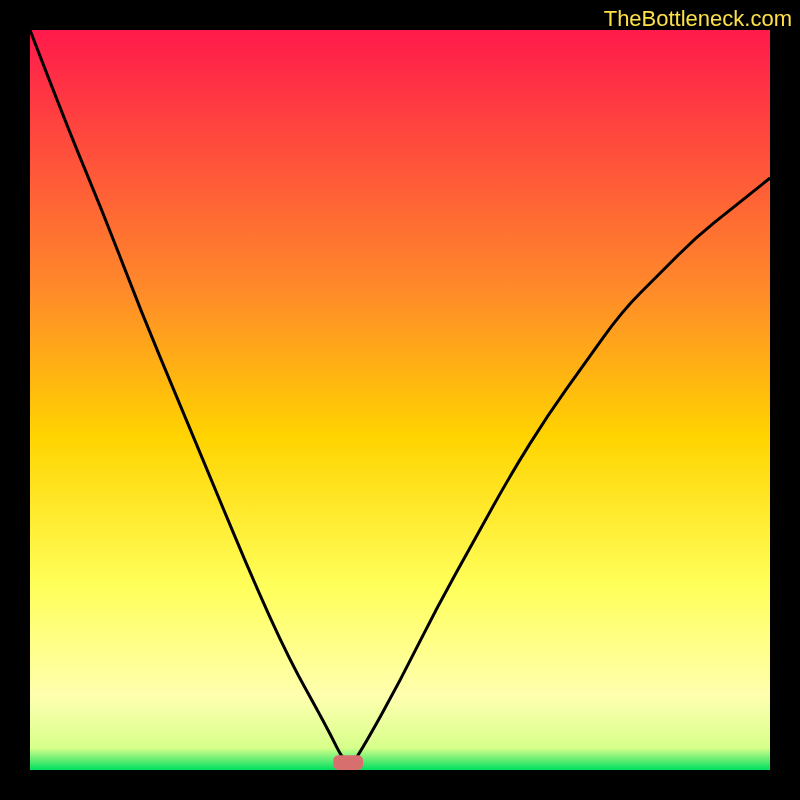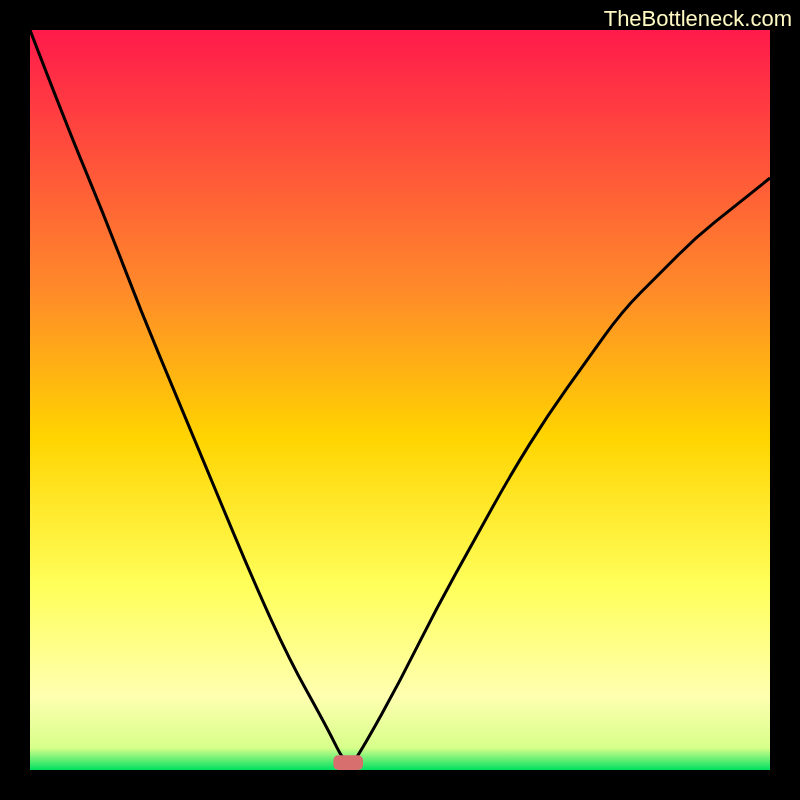--- a/index.html
+++ b/index.html
@@ -16,21 +16,21 @@
     left: 30px;
     top: 30px;
     width: 740px;
     height: 740px;
   }
   .watermark {
     position: absolute;
     top: 6px;
     right: 8px;
     font-size: 22px;
-    color: #fef9c3;
+    color: #fde047;
     letter-spacing: 0;
     font-weight: 500;
     margin-left: 20px;
   }
   svg {
     position: absolute;
     left: 0;
     top: 0;
     width: 740px;
     height: 740px;

